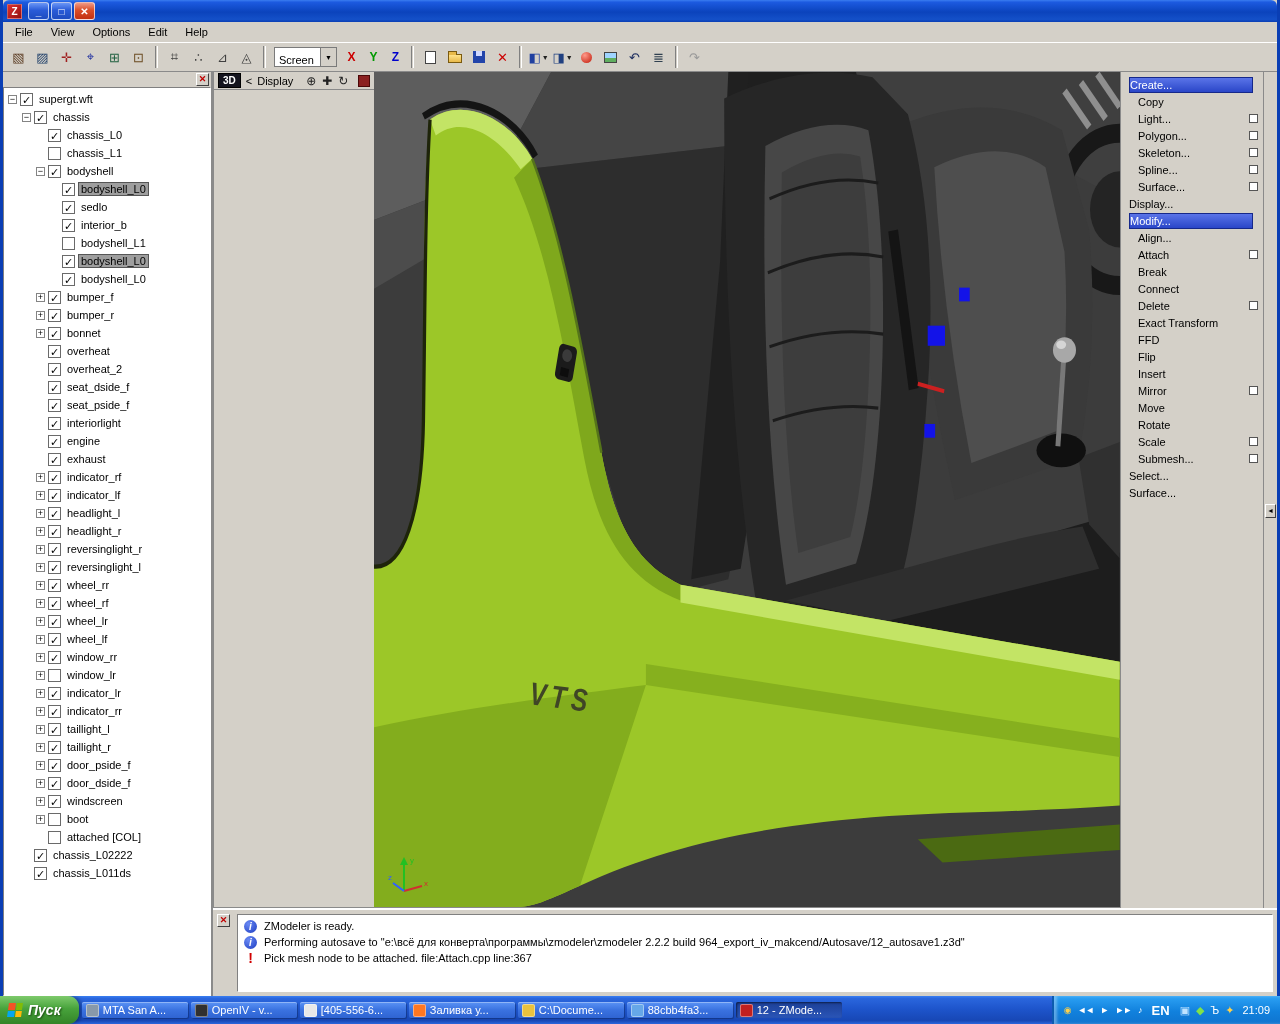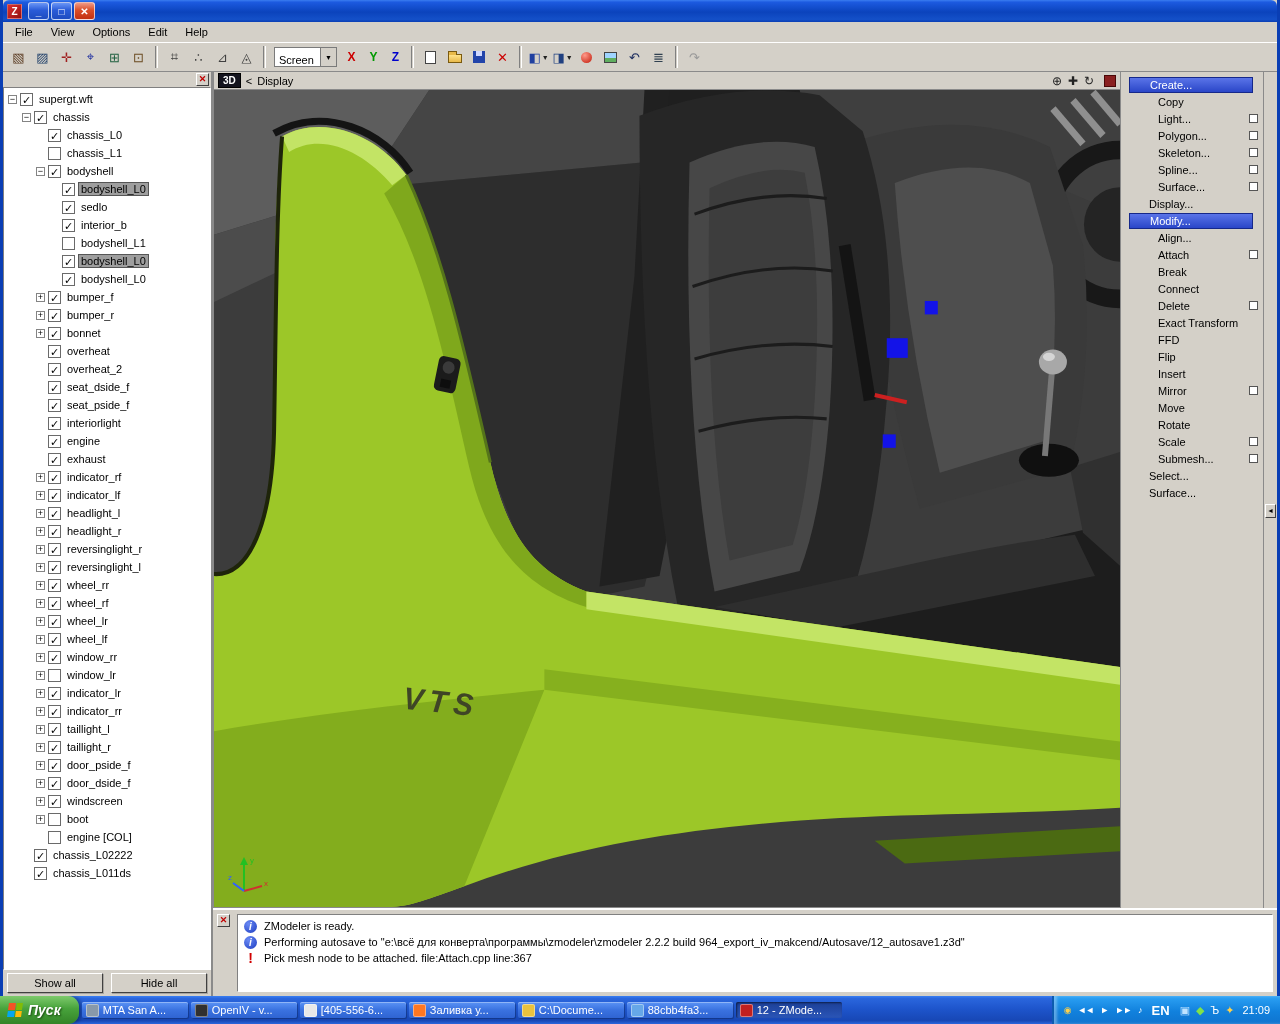--- a/index.html
+++ b/index.html
@@ -40,34 +40,34 @@
   .trow{height:18px;display:flex;align-items:center;gap:3px;white-space:nowrap;}
   .expander{width:9px;height:9px;border:1px solid #848484;background:#fff;font-size:9px;line-height:7px;text-align:center;flex:none;}
   .expander.hidden{visibility:hidden;}
   .cb{width:13px;height:13px;border:1px solid #6a6a6a;background:#fff;font-size:11px;line-height:12px;text-align:center;flex:none;}
   .tlabel{padding:1px 3px;}
   .tlabel.tsel{background:#9e9e9e;border:1px solid #565656;padding:0 2px;}
   .btnrow{height:26px;flex:none;display:flex;align-items:center;justify-content:space-between;padding:2px 4px;}
   .xpbtn{width:96px;height:20px;background:#d4d0c8;border:1px solid;border-color:#fff #404040 #404040 #fff;box-shadow:1px 1px 0 #00000033;text-align:center;line-height:18px;}
   #rightwrap{flex:1;display:flex;flex-direction:column;min-width:0;}
   #toprow{flex:1;display:flex;min-height:0;}
-  #center{flex:1;display:flex;flex-direction:column;min-width:0;border:1px solid #8a8a8a;border-top:none;}
+  #center{flex:1;display:flex;min-width:0;border:1px solid #8a8a8a;border-top:none;}
   .vheader{height:18px;flex:none;background:#d4d0c8;display:flex;align-items:center;gap:5px;padding:0 4px;border-bottom:1px solid #8a8a8a;}
   .tab3d{background:#14141e;color:#fff;font-weight:bold;padding:1px 4px;font-size:10px;border:1px solid #000;}
   .vicon{width:16px;height:15px;display:flex;align-items:center;justify-content:center;font-size:12px;color:#222;}
   .vmax{width:12px;height:12px;background:#8a2020;border:1px solid #4a0808;margin-left:2px;}
   .vspacer{flex:1;}
   .vcanvas{flex:1;position:relative;background:#3c3c3c;min-height:0;}
   .vcanvas svg.scene{position:absolute;inset:0;width:100%;height:100%;}
   .gizmo{position:absolute;left:14px;bottom:8px;}
   
   #cmdpanel{width:142px;flex:none;background:#d4d0c8;padding:4px 2px 2px 4px;}
   .cmd{height:17px;display:flex;align-items:center;position:relative;padding-left:4px;}
   .cmd.cindent{padding-left:13px;}
-  .clabel{padding:1px 20px;white-space:nowrap;}
+  .clabel{padding:1px 0;white-space:nowrap;}
   .cmd.csel .clabel{flex:1;margin-right:8px;background:linear-gradient(180deg,#5a74e8,#2a46c8);color:#fff;border:1px solid #16288a;}
   .ccb{position:absolute;right:3px;top:4px;width:9px;height:9px;border:1px solid #555;background:#fff;}
   #strip{width:14px;flex:none;background:#d4d0c8;border-left:1px solid #8a8a8a;position:relative;}
   .strip-btn{position:absolute;top:432px;left:1px;width:11px;height:14px;background:#d4d0c8;border:1px solid;border-color:#fff #404040 #404040 #fff;font-size:7px;text-align:center;line-height:12px;}
   
   #log{height:88px;flex:none;background:#d4d0c8;border-top:2px solid #fff;padding:4px;display:flex;gap:4px;}
   .logside{width:16px;flex:none;}
   .logbody{flex:1;background:#fff;border:1px solid;border-color:#808080 #fff #fff #808080;padding:3px 2px;overflow:hidden;}
   .logline{height:16px;display:flex;align-items:center;gap:7px;padding-left:4px;white-space:nowrap;}
   .ic-info{width:13px;height:13px;border-radius:50%;background:radial-gradient(circle at 35% 30%,#6a8af5,#1c3cc0);color:#fff;font-size:10px;font-weight:bold;font-style:italic;text-align:center;line-height:13px;flex:none;}
@@ -404,37 +404,33 @@
               <span class="tlabel">windscreen</span>
             </div>
             <div class="trow" style="padding-left: 32px;">
               <span class="expander">+</span>
               <span class="cb"></span>
               <span class="tlabel">boot</span>
             </div>
             <div class="trow" style="padding-left: 32px;">
               <span class="expander hidden"></span>
               <span class="cb"></span>
-              <span class="tlabel">engine [COL]</span>
+              <span class="tlabel">attached [COL]</span>
             </div>
             <div class="trow" style="padding-left: 18px;">
               <span class="expander hidden"></span>
               <span class="cb">✓</span>
               <span class="tlabel">chassis_L02222</span>
             </div>
             <div class="trow" style="padding-left: 18px;">
               <span class="expander hidden"></span>
               <span class="cb">✓</span>
               <span class="tlabel">chassis_L011ds</span>
             </div>
           </div>
-        <div class="btnrow">
-          <div class="xpbtn">Show all</div>
-          <div class="xpbtn">Hide all</div>
-        </div>
       </div>
 
       <div id="rightwrap">
         <div id="toprow">
 
           <div id="center">
             <div class="vheader">
               <div class="tab3d">3D</div>
               <span>&lt;</span>
               <span>Display</span>

